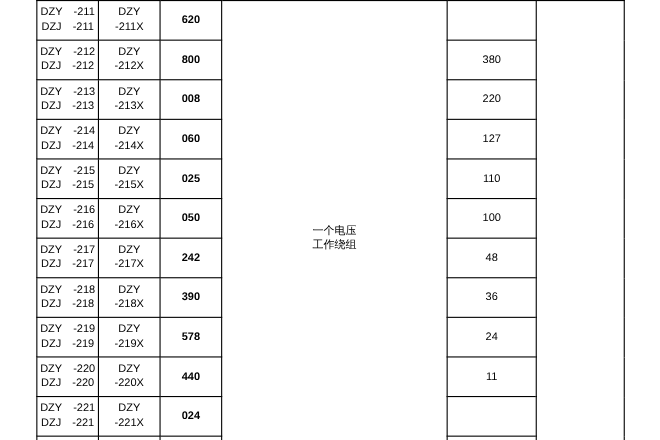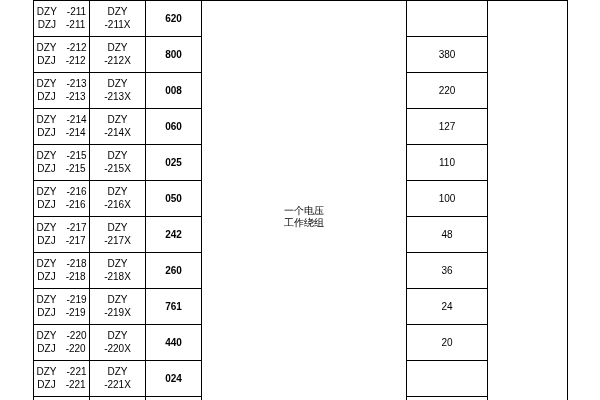--- a/index.html
+++ b/index.html
@@ -281,42 +281,42 @@
               <span class="pfx">DZJ</span><span class="sfx">-218</span>
             </div>
           </div>
         </td>
         <td class="model-cell">
           <div class="modelx-stack">
             <div class="modelx-line">DZY</div>
             <div class="modelx-line">-218X</div>
           </div>
         </td>
-        <td class="code-cell">260</td>
+        <td class="code-cell">390</td>
         <td class="val-cell">36</td>
       </tr>
 
       <tr class="rowcell">
         <td class="model-cell">
           <div class="model-stack">
             <div class="model-line dzy-row">
               <span class="pfx">DZY</span><span class="sfx">-219</span>
             </div>
             <div class="model-line dzj-row">
               <span class="pfx">DZJ</span><span class="sfx">-219</span>
             </div>
           </div>
         </td>
         <td class="model-cell">
           <div class="modelx-stack">
             <div class="modelx-line">DZY</div>
             <div class="modelx-line">-219X</div>
           </div>
         </td>
-        <td class="code-cell">761</td>
+        <td class="code-cell">578</td>
         <td class="val-cell">24</td>
       </tr>
 
       <tr class="rowcell">
         <td class="model-cell">
           <div class="model-stack">
             <div class="model-line dzy-row">
               <span class="pfx">DZY</span><span class="sfx">-220</span>
             </div>
             <div class="model-line dzj-row">
@@ -324,21 +324,21 @@
             </div>
           </div>
         </td>
         <td class="model-cell">
           <div class="modelx-stack">
             <div class="modelx-line">DZY</div>
             <div class="modelx-line">-220X</div>
           </div>
         </td>
         <td class="code-cell">440</td>
-        <td class="val-cell">20</td>
+        <td class="val-cell">11</td>
       </tr>
 
       <tr class="rowcell">
         <td class="model-cell">
           <div class="model-stack">
             <div class="model-line dzy-row">
               <span class="pfx">DZY</span><span class="sfx">-221</span>
             </div>
             <div class="model-line dzj-row">
               <span class="pfx">DZJ</span><span class="sfx">-221</span>

